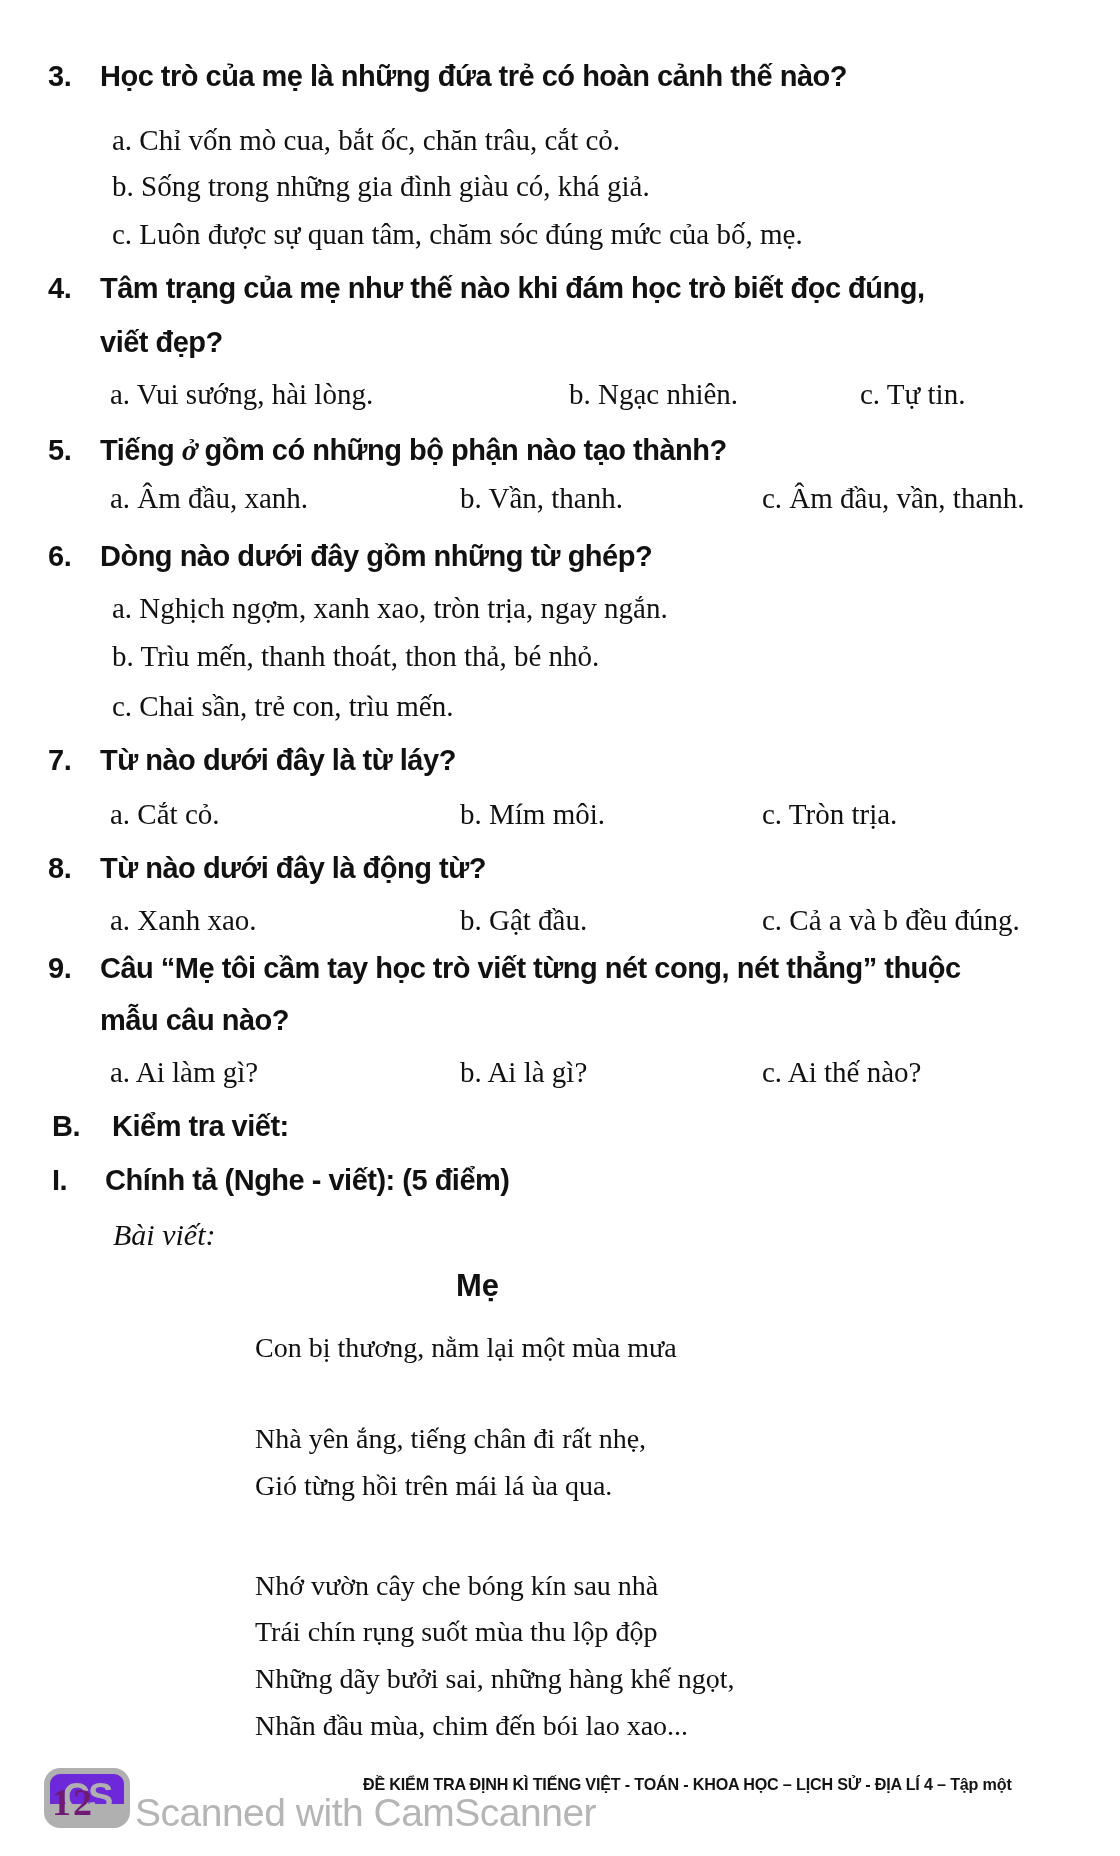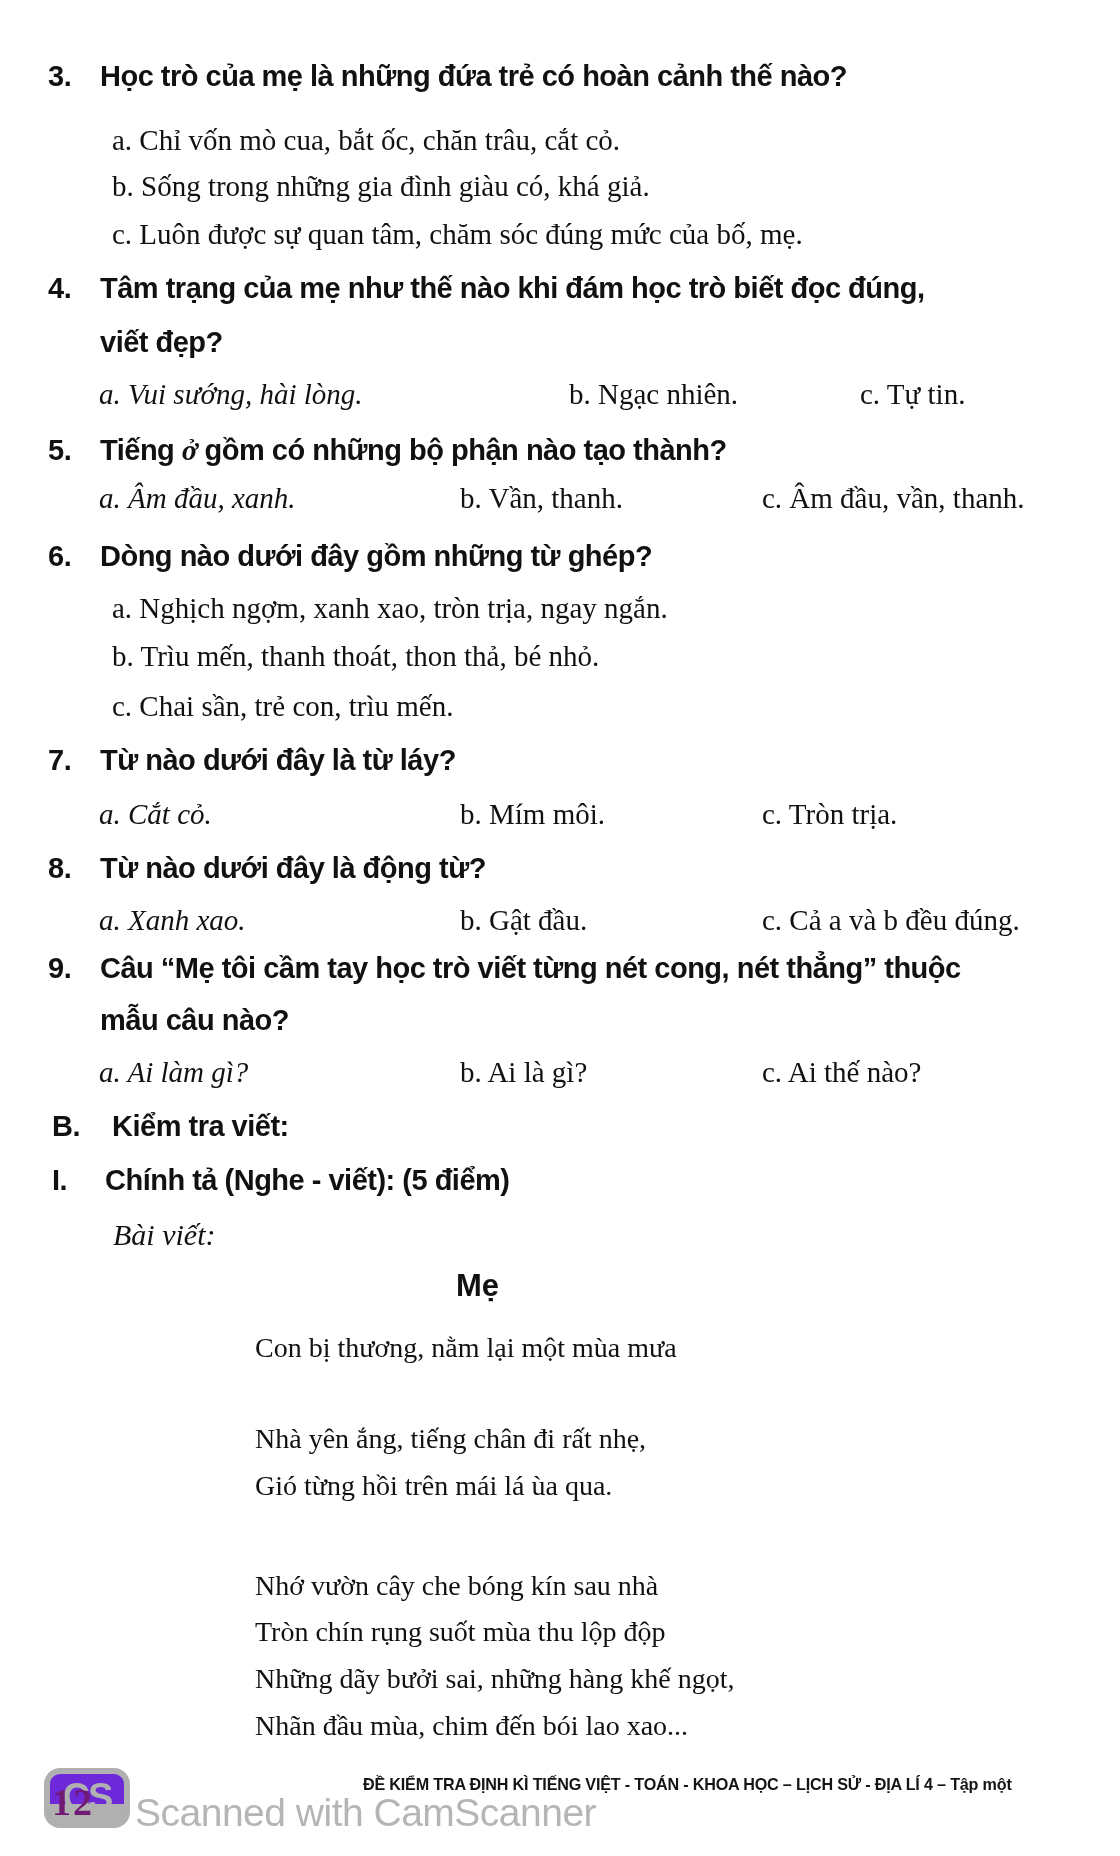--- a/index.html
+++ b/index.html
@@ -12,21 +12,21 @@
     font-family:"Liberation Serif", serif;
     color:#111111;
   }
   .row{position:absolute;left:0;width:1120px;white-space:nowrap;line-height:1;}
   
   .qnum{position:absolute;left:48px;font:bold 29px "Liberation Sans",sans-serif;letter-spacing:-0.5px;}
   .qtitle{position:absolute;left:100px;font:bold 29px "Liberation Sans",sans-serif;letter-spacing:-0.5px;}
   .qtitle .it{font-family:"Liberation Serif",serif;font-style:italic;font-weight:600;}
   
   .opt{position:absolute;font:29px "Liberation Serif",serif;}
-  .oa{left:99px;font-style:italic;}
+  .oa{left:110px;}
   .ob{left:460px;}
   .oc{left:762px;}
   .ob.wide{left:558px;margin-left:11px;}
   .oc.wide{left:860px;}
   .optline{position:absolute;left:112px;font:29px "Liberation Serif",serif;}
   .italic-serif{position:absolute;left:113px;font:italic 30px "Liberation Serif",serif;}
   .poem-title{position:absolute;left:255px;width:445px;text-align:center;font:bold 31px "Liberation Sans",sans-serif;}
   .pline{position:absolute;left:255px;font:28px "Liberation Serif",serif;white-space:nowrap;line-height:1;}
   
   .watermark{
@@ -163,21 +163,21 @@
     <span class="italic-serif">Bài viết:</span>
   </div>
 
   <div class="poem-title" style="top:1268px">Mẹ</div>
 
   <div class="pline" style="top:1334px">Con bị thương, nằm lại một mùa mưa</div>
   <div class="pline" style="top:1425px">Nhà yên ắng, tiếng chân đi rất nhẹ,</div>
   <div class="pline" style="top:1472px">Gió từng hồi trên mái lá ùa qua.</div>
 
   <div class="pline" style="top:1572px">Nhớ vườn cây che bóng kín sau nhà</div>
-  <div class="pline" style="top:1618px">Tròn chín rụng suốt mùa thu lộp độp</div>
+  <div class="pline" style="top:1618px">Trái chín rụng suốt mùa thu lộp độp</div>
   <div class="pline" style="top:1665px">Những dãy bưởi sai, những hàng khế ngọt,</div>
   <div class="pline" style="top:1712px">Nhãn đầu mùa, chim đến bói lao xao...</div>
 
   <div class="cs-logo">
     <span class="cs-letters">CS</span>
     <span class="cs-bar"></span>
   </div>
   <div class="page-num">12</div>
   <div class="watermark">Scanned with CamScanner</div>
   <div class="book-title">ĐỀ KIỂM TRA ĐỊNH KÌ TIẾNG VIỆT - TOÁN - KHOA HỌC – LỊCH SỬ - ĐỊA LÍ 4 – Tập một</div>

